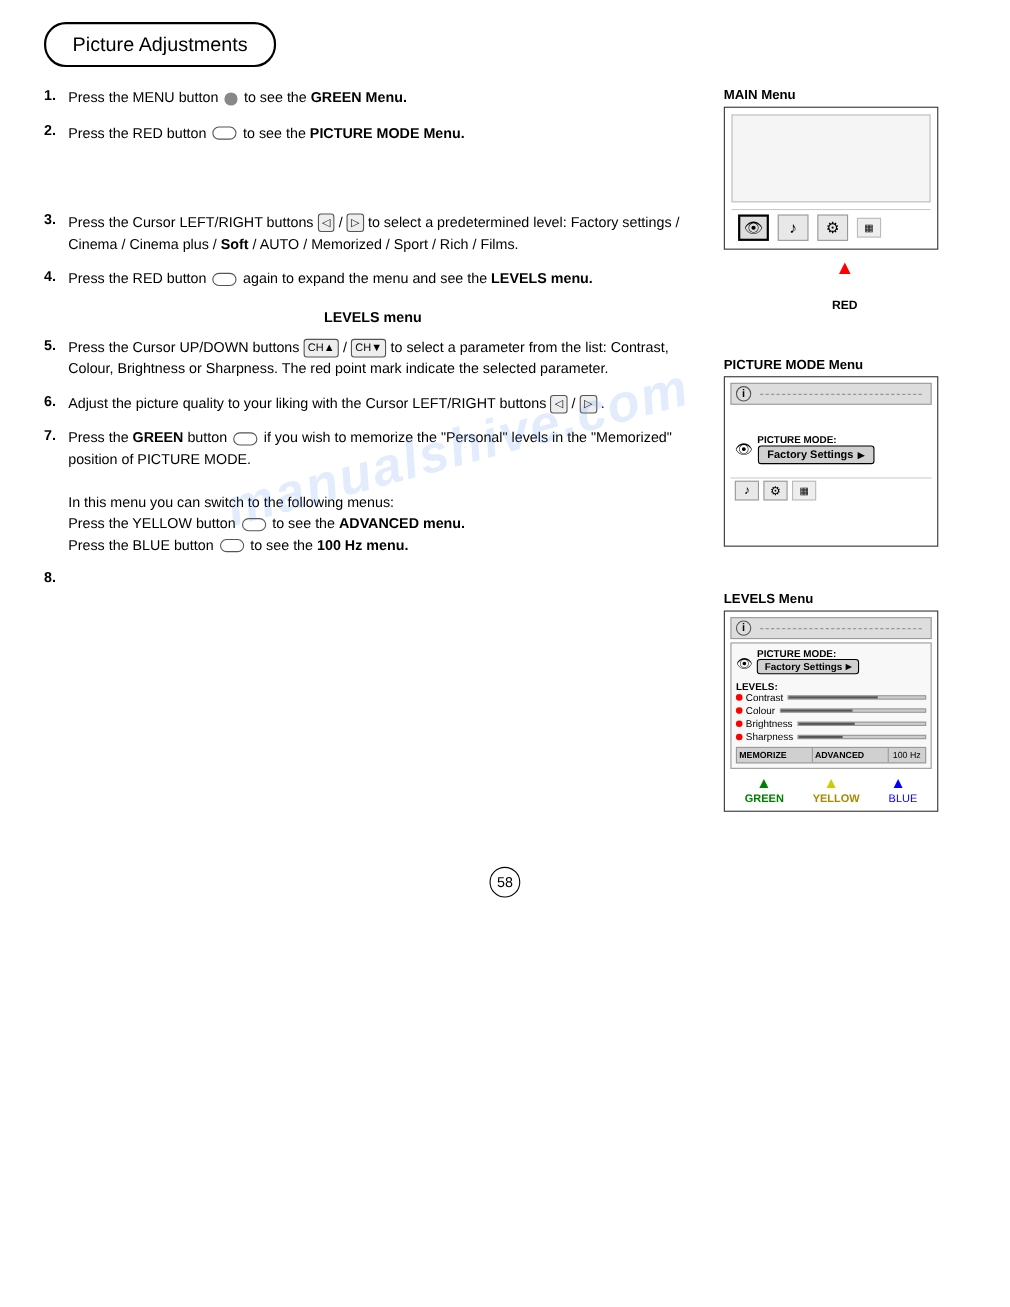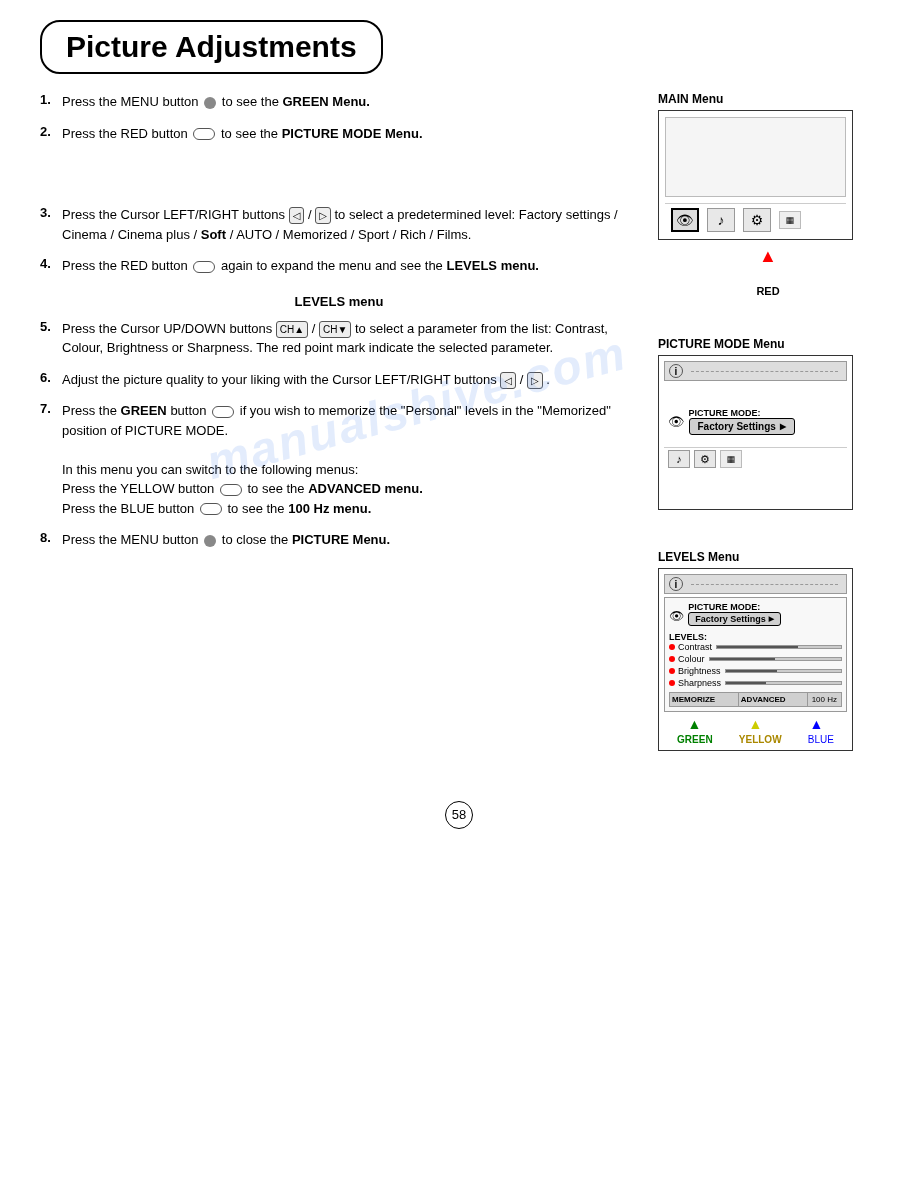--- a/index.html
+++ b/index.html
@@ -16,22 +16,22 @@
 
     
     .title-box {
       border: 2px solid #000;
       border-radius: 20px;
       display: inline-block;
       padding: 8px 24px;
       margin-bottom: 18px;
     }
     .title-box h1 {
-      font-size: 30px;
-      font-weight: bold;
+      font-size: 18px;
+      font-weight: normal;
     }
 
     
     .page-layout {
       display: flex;
       gap: 20px;
     }
     .left-col {
       flex: 1;
     }
@@ -459,23 +459,20 @@
         Press the <b>GREEN</b> button <span class="inline-oval"></span> if you wish to memorize the "Personal" levels in the "Memorized" position of PICTURE MODE.
         <br><br>
         In this menu you can switch to the following menus:<br>
         Press the YELLOW button <span class="inline-oval"></span> to see the <b>ADVANCED menu.</b><br>
         Press the BLUE button <span class="inline-oval"></span> to see the <b>100 Hz menu.</b>
       </span>
     </div>
 
     <div class="step">
       <span class="step-num">8.</span>
-      <span class="step-content">
-        Press the MENU button <span class="inline-icon"></span> to close the <b>PICTURE Menu.</b>
-      </span>
     </div>
   </div>
 
   <div class="right-col">
 
     <div class="right-section">
       <div class="diagram-label">MAIN Menu</div>
       <div class="diagram-box main-menu-diagram">
         <div class="main-menu-inner"></div>
         <div class="main-menu-icons">

